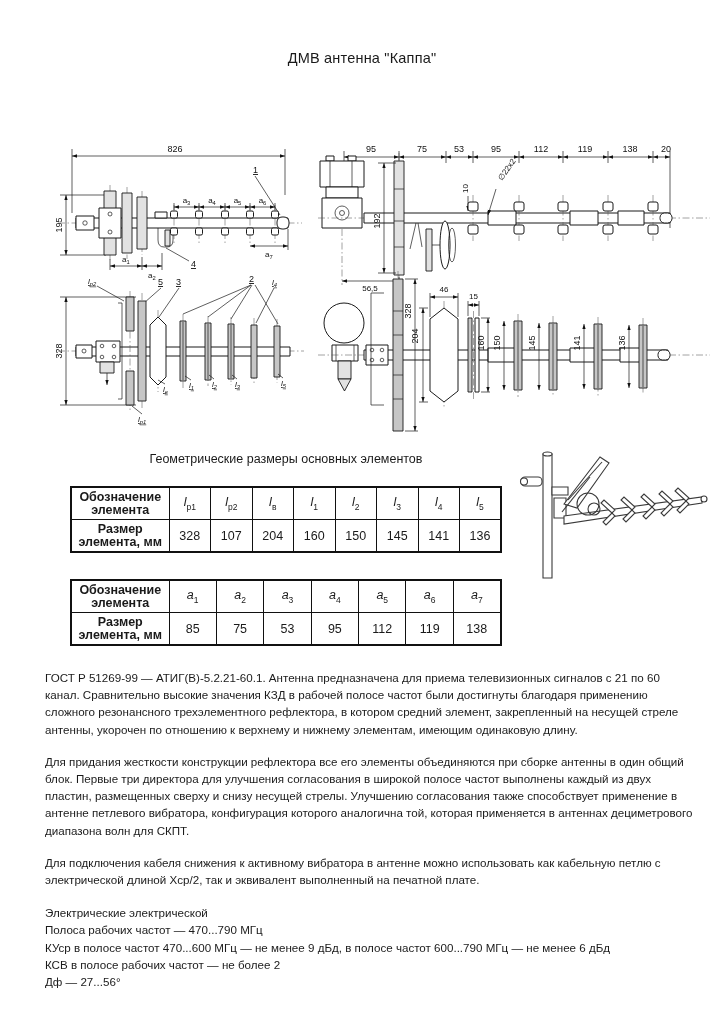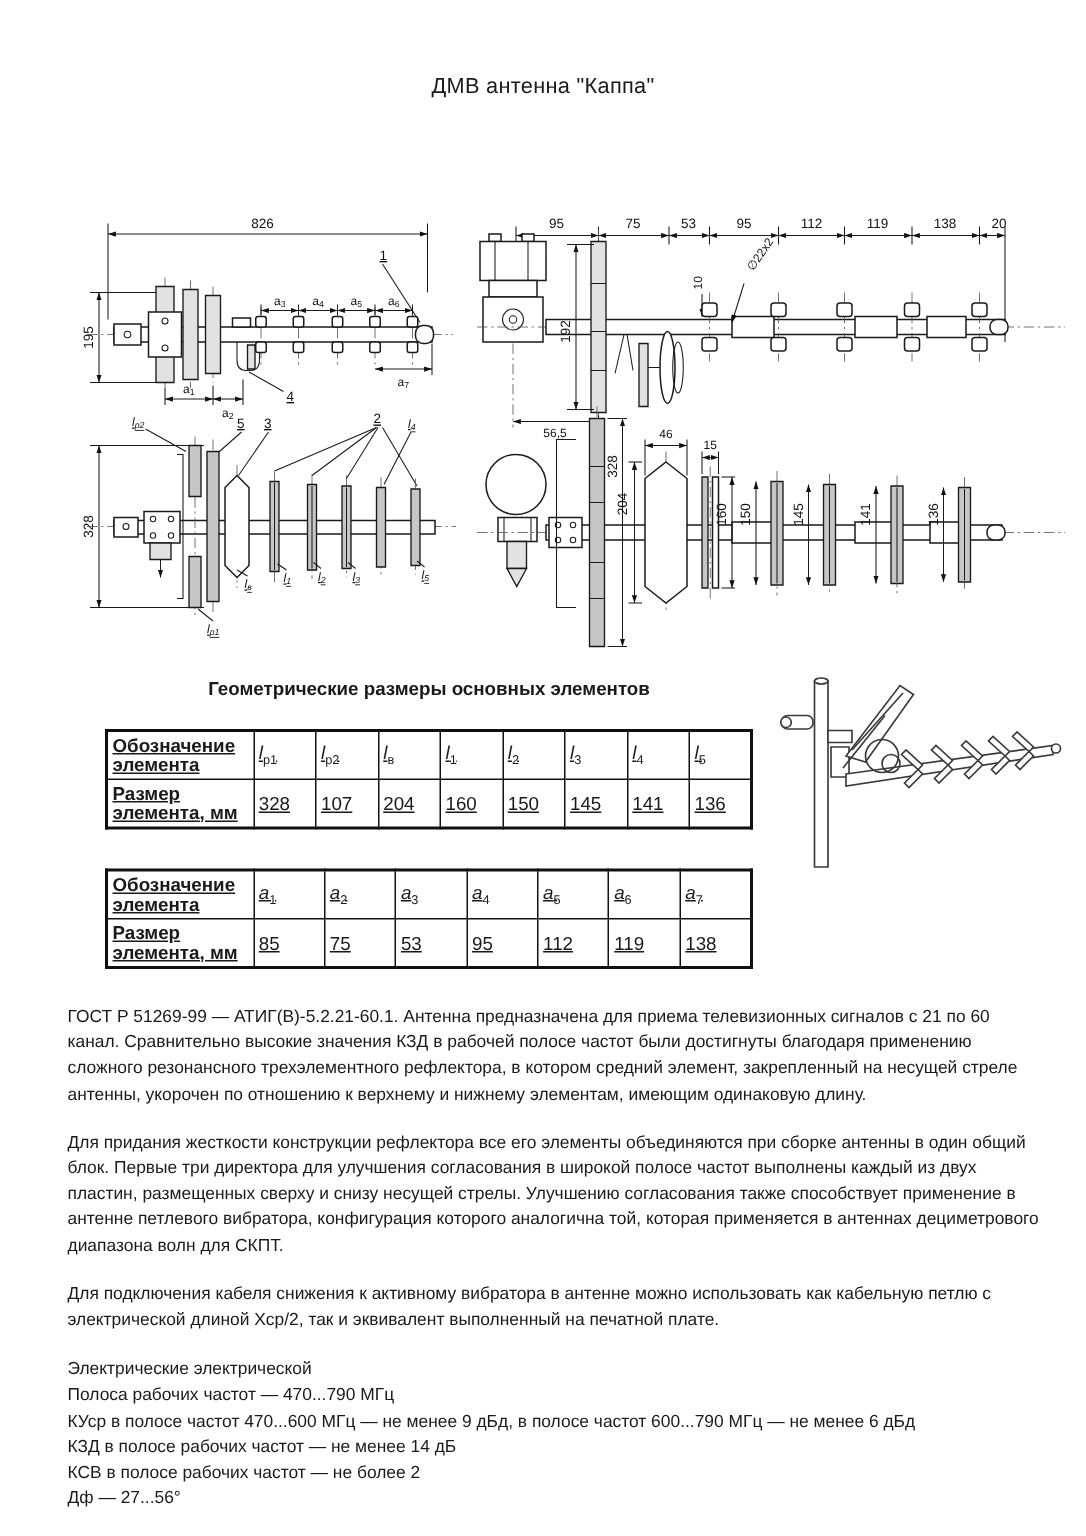--- a/index.html
+++ b/index.html
@@ -13,25 +13,25 @@
   .cl{stroke:#555;stroke-width:.55;fill:none;stroke-dasharray:7 2.5 1.5 2.5;}
   .wh{fill:#fff;stroke:#1a1a1a;stroke-width:1;}
   .lt{fill:#e2e2e2;stroke:#1a1a1a;stroke-width:.9;}
   .gy{fill:#c6c6c6;stroke:#1a1a1a;stroke-width:.9;}
   .fig text{font-family:"Liberation Sans",sans-serif;font-size:9px;fill:#111;}
   .fig text.sm{font-size:8px;}
   .fig tspan.sub{font-size:5.8px;}
   .fig text.u{text-decoration:underline;}
   .fig text.it{font-style:italic;}
   .tbl-heading{position:absolute;left:70px;top:451px;width:432px;text-align:center;
-         font-weight:700;font-size:12.5px;line-height:17px;}
+         font-weight:400;font-size:12.5px;line-height:17px;}
   table.dim-table{position:absolute;left:70px;border-collapse:collapse;table-layout:fixed;
          border:2px solid #111;}
   table.dim-table td{border:1.4px solid #111;height:29px;padding:1px 3px;
-         font-size:12.5px;vertical-align:middle;text-decoration:underline;}
+         font-size:12.5px;text-align:center;vertical-align:middle;}
   td.lbl{font-weight:700;font-size:11px;text-align:left;line-height:12.5px;padding-left:4px;}
   td.sym{font-style:italic;font-size:12px;}
   td.sym sub{font-size:8.5px;font-style:normal;}
   .textblock{position:absolute;left:45px;top:657px;width:650px;font-size:11.6px;
          line-height:17.2px;margin-top:12px;}
   .textblock p{margin:0 0 15px 0;}
   .elec{margin-top:16px;}
 </style>
 </head>
 <body>
@@ -512,19 +512,18 @@
   </svg>
 
   <div class="textblock">
     <p>ГОСТ Р 51269-99 — АТИГ(В)-5.2.21-60.1. Антенна предназначена для приема телевизионных сигналов с 21 по 60 канал. Сравнительно высокие значения КЗД в рабочей полосе частот были достигнуты благодаря применению сложного резонансного трехэлементного рефлектора, в котором средний элемент, закрепленный на несущей стреле антенны, укорочен по отношению к верхнему и нижнему элементам, имеющим одинаковую длину.</p>
     <p>Для придания жесткости конструкции рефлектора все его элементы объединяются при сборке антенны в один общий блок. Первые три директора для улучшения согласования в широкой полосе частот выполнены каждый из двух пластин, размещенных сверху и снизу несущей стрелы. Улучшению согласования также способствует применение в антенне петлевого вибратора, конфигурация которого аналогична той, которая применяется в антеннах дециметрового диапазона волн для СКПТ.</p>
     <p>Для подключения кабеля снижения к активному вибратора в антенне можно использовать как кабельную петлю с электрической длиной Хср/2, так и эквивалент выполненный на печатной плате.</p>
     <div class="elec">
       <div>Электрические электрической</div>
       <div>Полоса рабочих частот — 470...790 МГц</div>
       <div>КУср в полосе частот 470...600 МГц — не менее 9 дБд, в полосе частот 600...790 МГц — не менее 6 дБд</div>
-      <div>КЗД в полосе рабочих частот — не менее 14 дБ</div>
       <div>КСВ в полосе рабочих частот — не более 2</div>
       <div>Дф — 27...56°</div>
     </div>
   </div>
 
 </div>
 
 </body></html>

